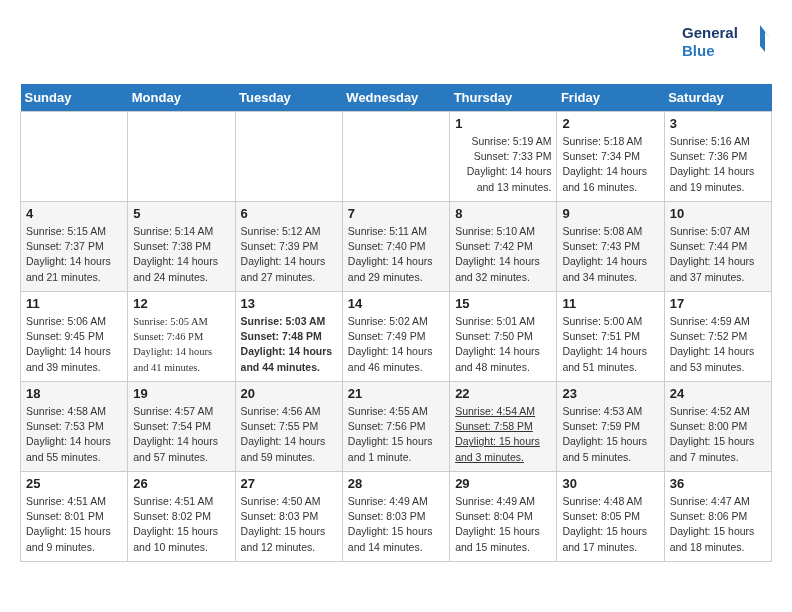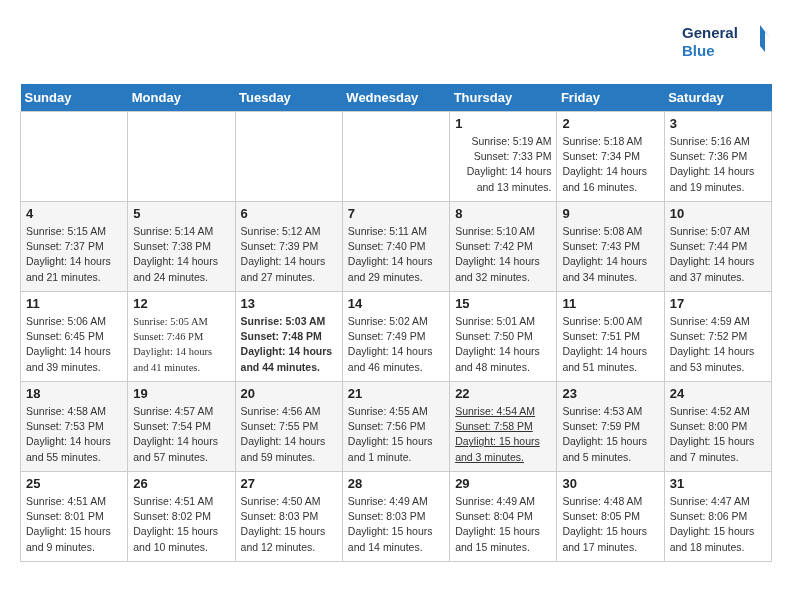--- a/index.html
+++ b/index.html
@@ -180,21 +180,21 @@
           <div class="day-info" style="white-space: pre-line;">Sunrise: 5:07 AM
 Sunset: 7:44 PM
 Daylight: 14 hours
 and 37 minutes.</div>
         </td>
       </tr>
       <tr>
         <td>
           <div class="day-num">11</div>
           <div class="day-info" style="white-space: pre-line;">Sunrise: 5:06 AM
-Sunset: 6:45 PM
+Sunset: 9:45 PM
 Daylight: 14 hours
 and 39 minutes.</div>
         </td>
         <td>
           <div class="day-num">12</div>
           <div class="day-info" style="white-space: pre-line; font-family: Liberation Serif, serif;">Sunrise: 5:05 AM
 Sunset: 7:46 PM
 Daylight: 14 hours
 and 41 minutes.</div>
         </td>
@@ -322,21 +322,21 @@
 and 15 minutes.</div>
         </td>
         <td>
           <div class="day-num">30</div>
           <div class="day-info" style="white-space: pre-line;">Sunrise: 4:48 AM
 Sunset: 8:05 PM
 Daylight: 15 hours
 and 17 minutes.</div>
         </td>
         <td>
-          <div class="day-num">31</div>
+          <div class="day-num">36</div>
           <div class="day-info" style="white-space: pre-line;">Sunrise: 4:47 AM
 Sunset: 8:06 PM
 Daylight: 15 hours
 and 18 minutes.</div>
         </td>
       </tr>
     </tbody>
 </table>
 
 </body></html>

